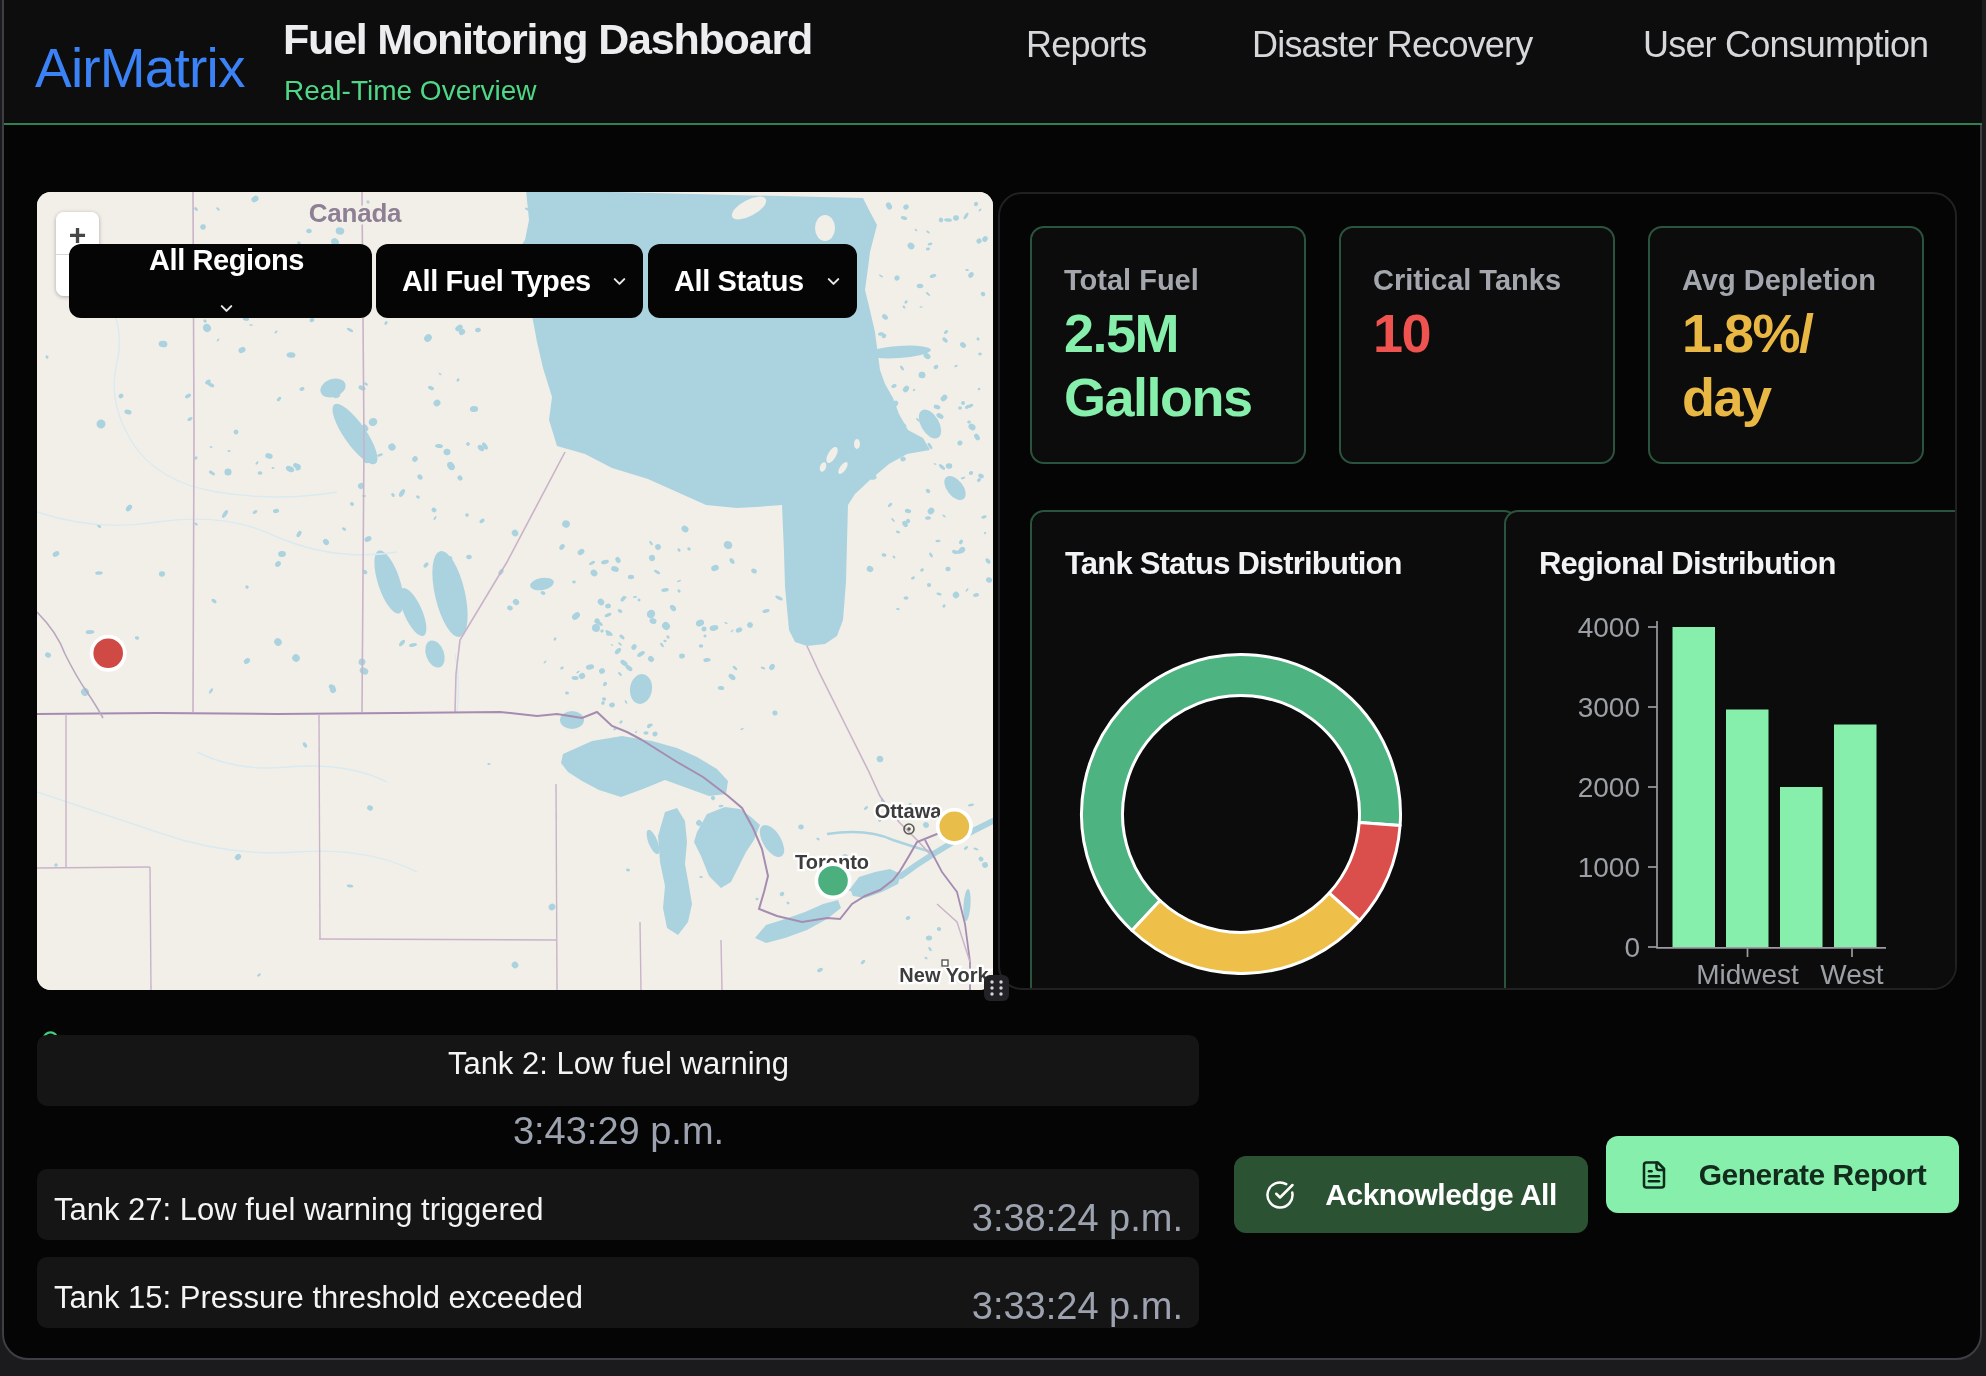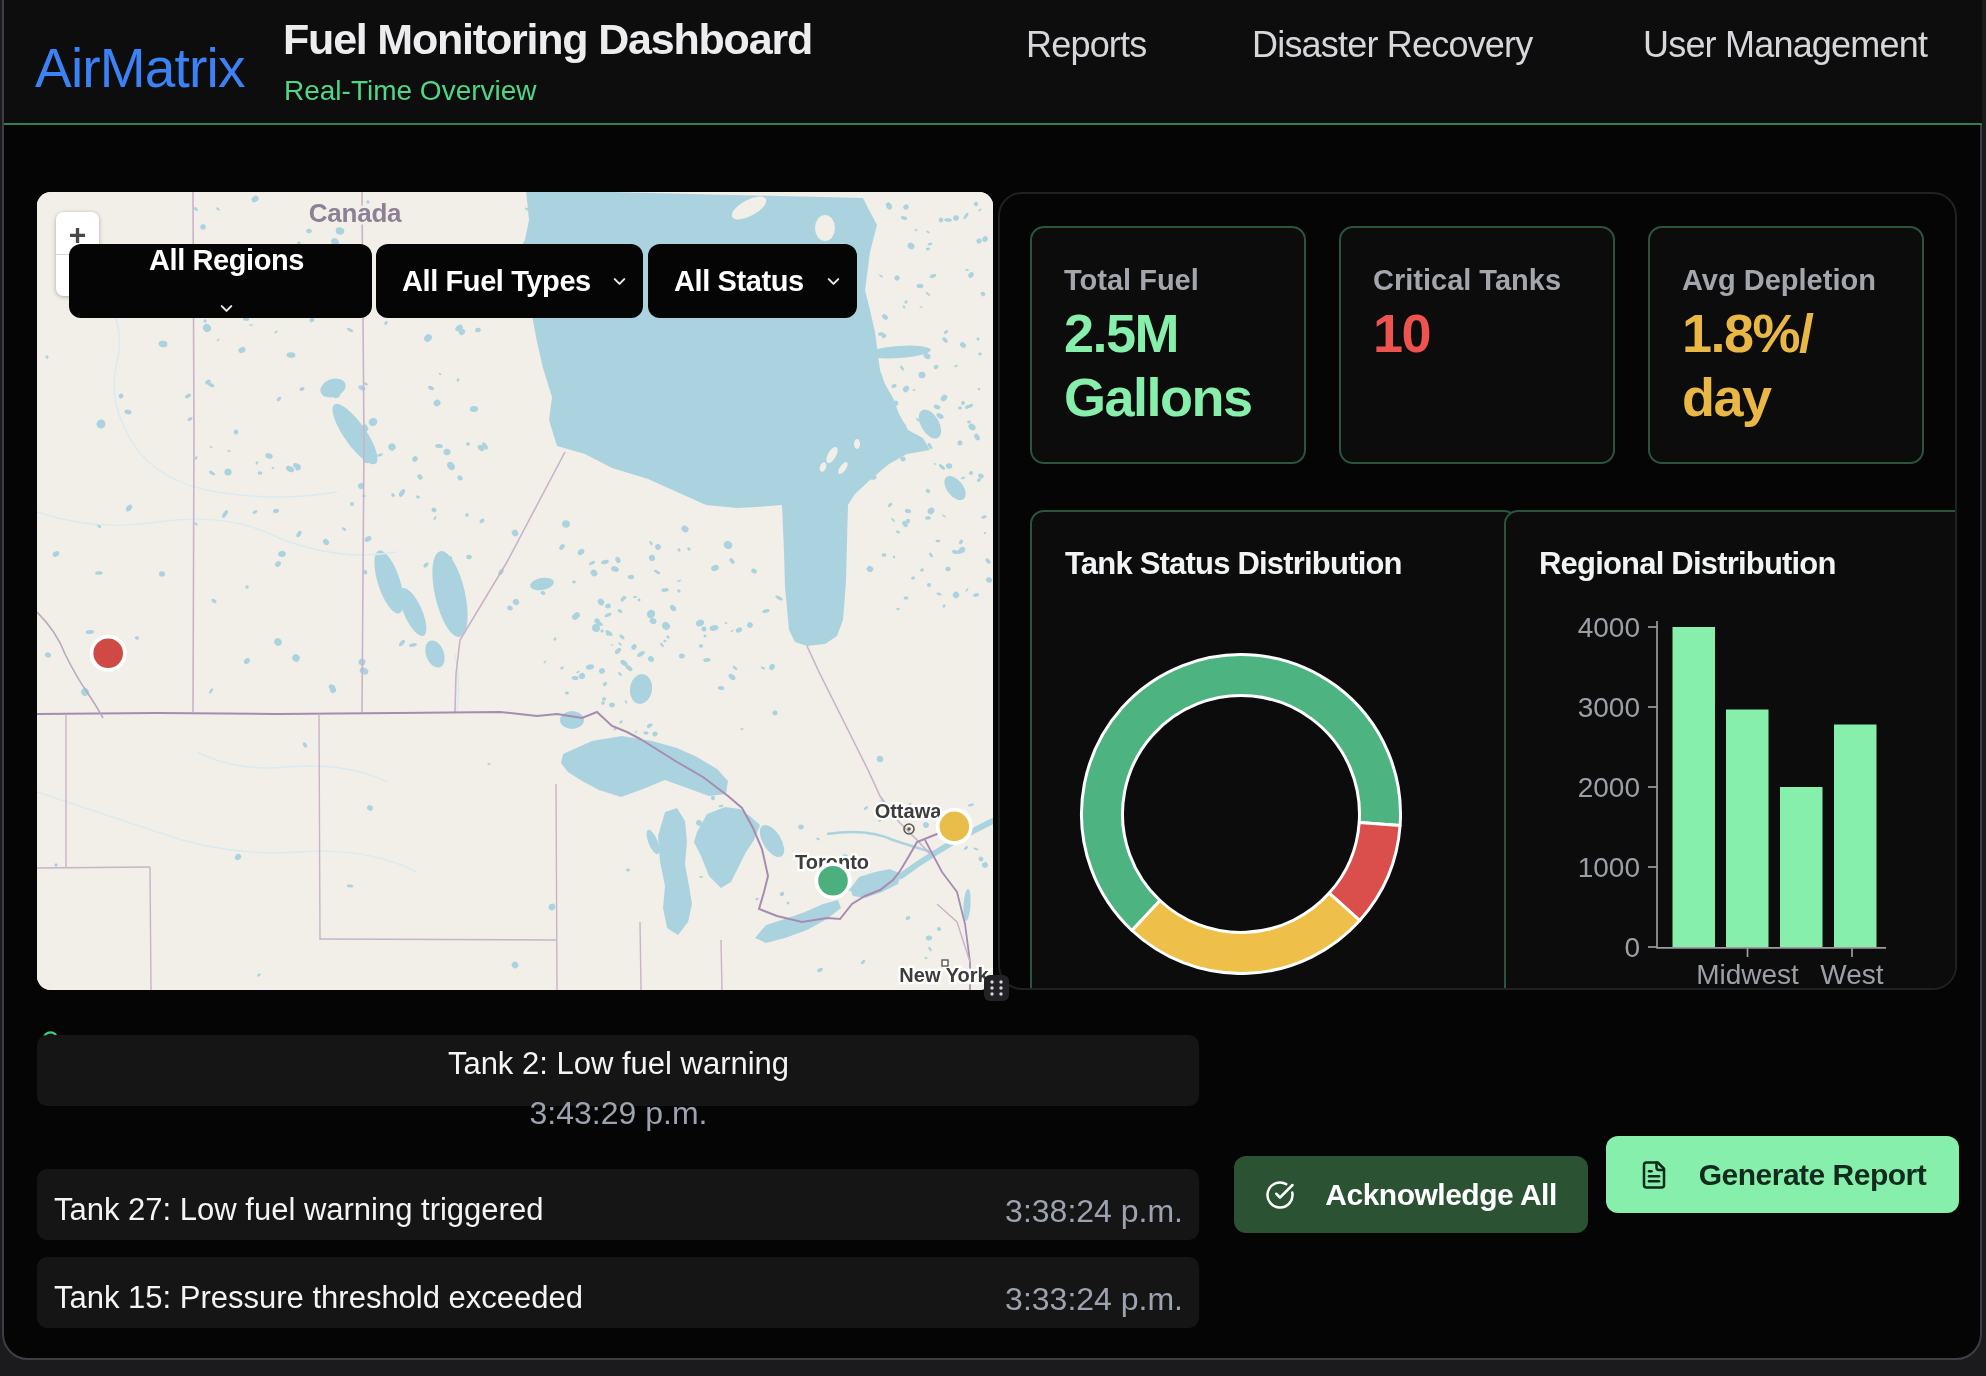--- a/index.html
+++ b/index.html
@@ -32,34 +32,34 @@
 .ccard { position:absolute; top:316px; width:488px; height:492px; background:#0b0c0b;
   border:2px solid #2b543e; border-radius:14px; padding:34px 0 0 33px; }
 .ctitle { font-size:31px; font-weight:700; color:#f2f3f4; letter-spacing:-0.8px; }
 .grip { position:absolute; left:984px; top:975px; width:25px; height:26px; background:#232327;
   border-radius:6px; }
 .alert-title { position:absolute; left:84px; top:1030px; font-size:30px; font-weight:700; color:#86efac; letter-spacing:-0.3px; }
 .arow { position:absolute; left:37px; width:1162px; height:71px; background:#151516;
   border-radius:10px; display:flex; align-items:center; justify-content:space-between;
   padding:0 16px 0 17px; }
 .atext { font-size:31px; color:#f4f4f5; margin-top:11px; }
-.atime { font-size:32px; color:#9ca3af; margin-top:13px;text-align:center; }
+.atime { font-size:38px; color:#9ca3af; margin-top:28px;text-align:center; }
 .btn { position:absolute; top:1136px; height:77px; border-radius:12px; display:flex;
   align-items:center; justify-content:center; gap:30px; font-size:30px; font-weight:700; letter-spacing:-0.5px; }
 </style></head>
 <body>
 <div class="frame"></div>
 <div class="hdr"></div>
 <div class="hline"></div>
 <div class="logo">AirMatrix</div>
 <div class="title">Fuel Monitoring Dashboard</div>
 <div class="subtitle">Real-Time Overview</div>
 <div class="nav" style="left:1026px;">Reports</div>
 <div class="nav" style="left:1252px;">Disaster Recovery</div>
-<div class="nav" style="left:1643px;">User Management</div>
+<div class="nav" style="left:1643px;">User Consumption</div>
 
 <div class="map">
 <svg width="956" height="798" viewBox="0 0 956 798">
       <rect x="0" y="0" width="956" height="798" fill="#f2efe9"></rect>
       <path d="M489,-2 L492,28 488,48 476,66 482,92 494,118 500,150 506,176 515,205 512,228 520,254 548,262 575,276 611,287 640,300 669,313 700,316 719,315 745,313 L747,360 748,395 752,438 758,450 770,454 788,452 800,444 806,428 809,390 810,350 811,313 L818,302 833,288 852,272 870,262 893,258 886,246 871,238 862,222 856,206 848,192 843,178 838,140 832,114 828,98 831,76 833,60 840,33 832,18 826,6 Z" fill="#abd3df"></path>
       <ellipse cx="712" cy="16" rx="19" ry="8" transform="rotate(-28 712 16)" fill="#f2efe9"></ellipse>
       <ellipse cx="788" cy="36" rx="10" ry="13" fill="#f2efe9"></ellipse>
       <ellipse cx="795" cy="263" rx="4" ry="9" transform="rotate(30 795 263)" fill="#f2efe9"></ellipse>
       <ellipse cx="806" cy="276" rx="3" ry="7" transform="rotate(35 806 276)" fill="#f2efe9"></ellipse>
       <ellipse cx="786" cy="275" rx="3" ry="5" transform="rotate(20 786 275)" fill="#f2efe9"></ellipse>

